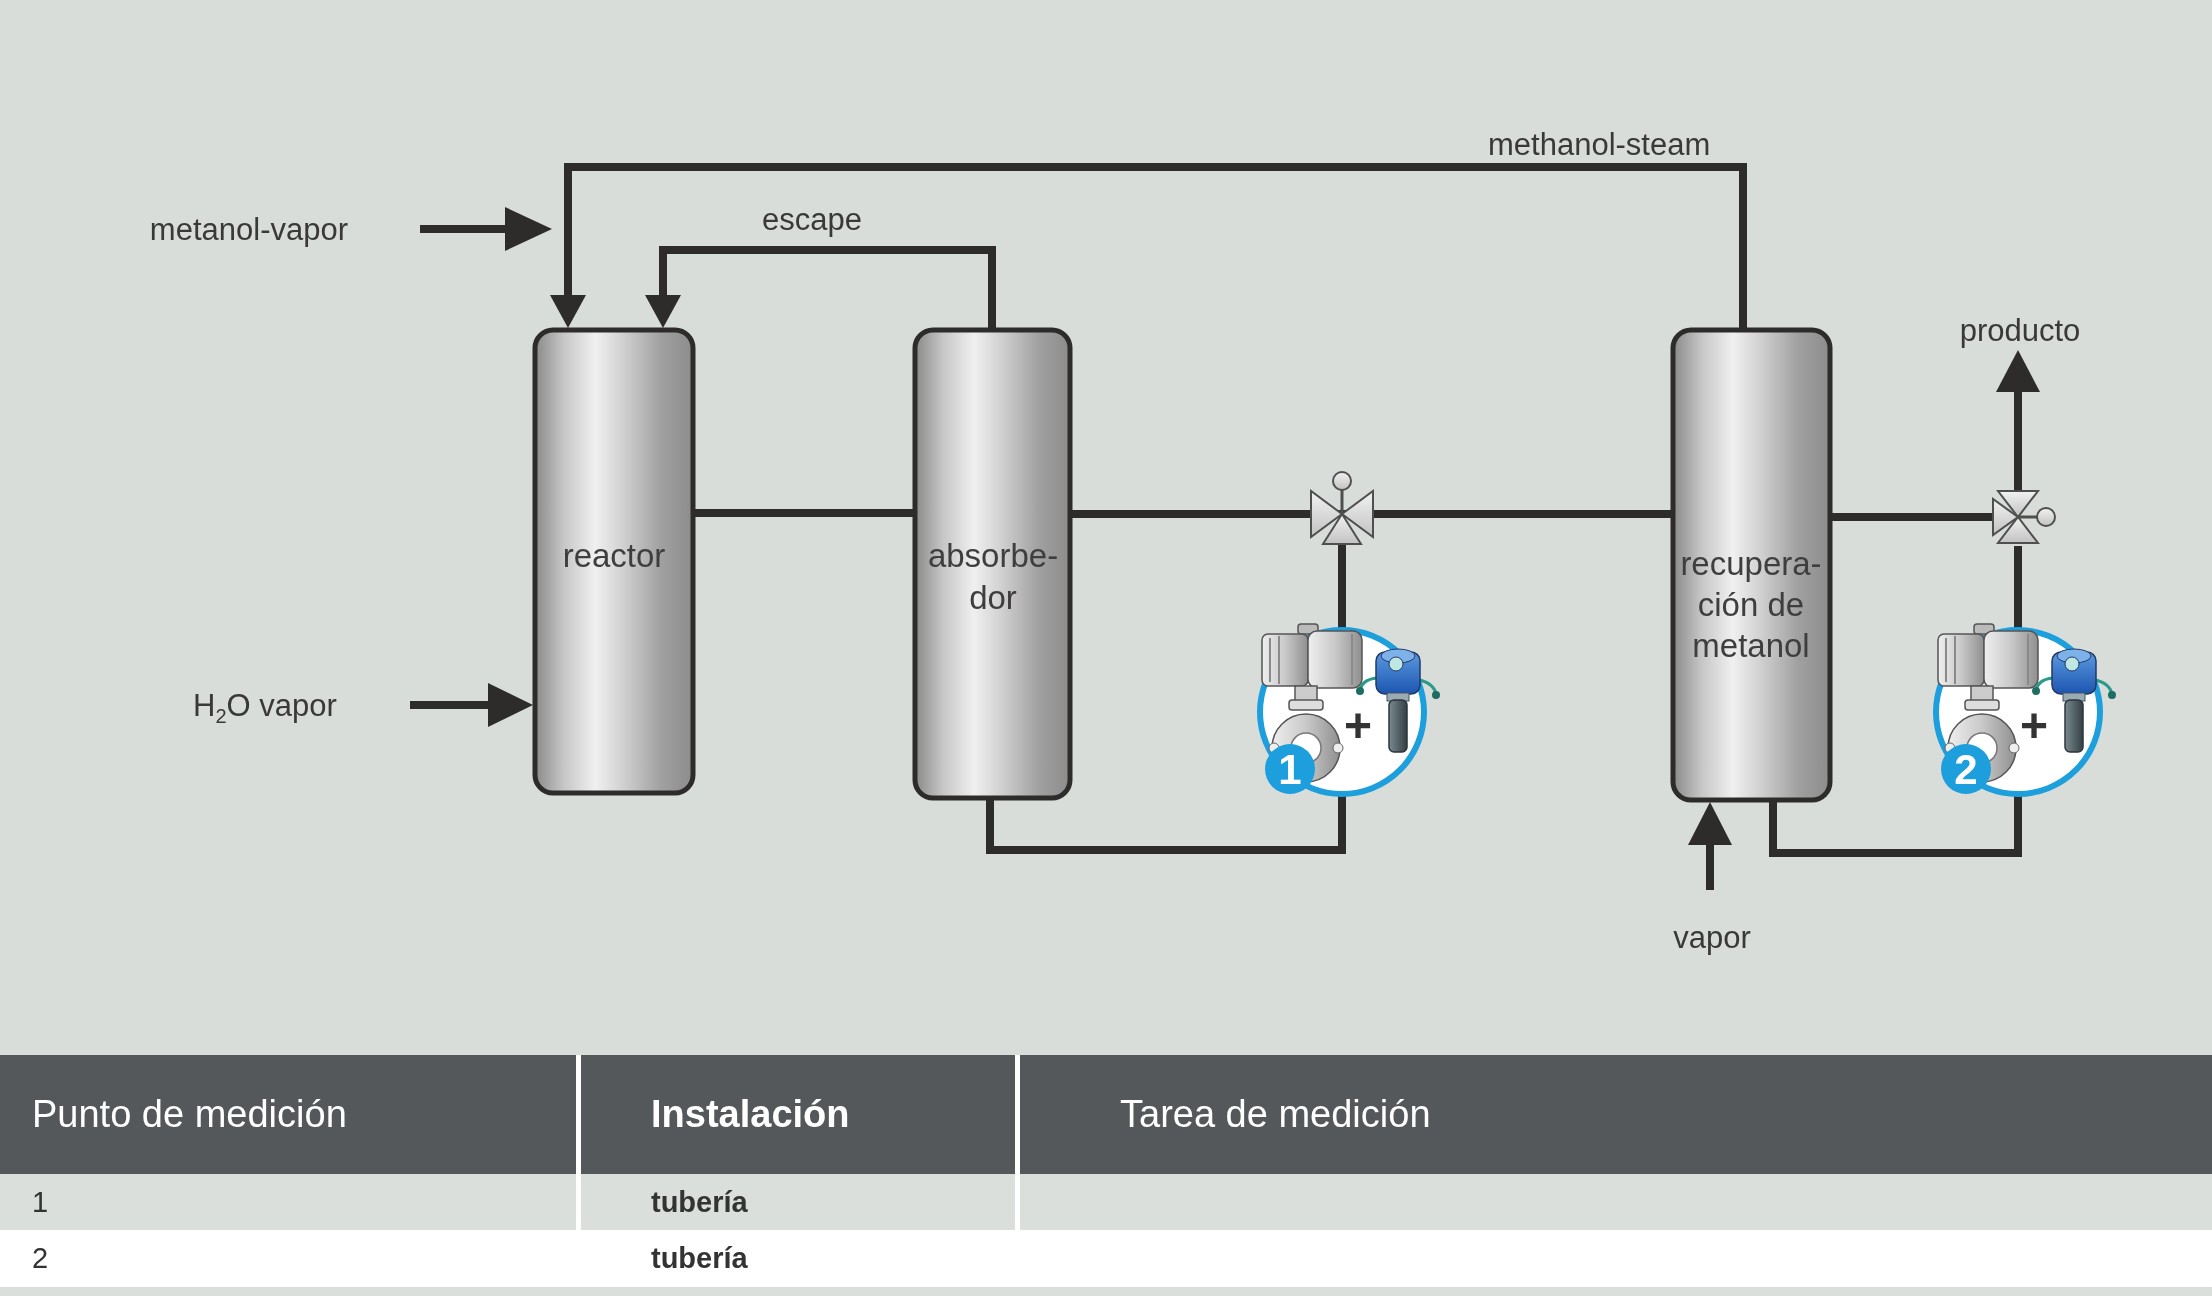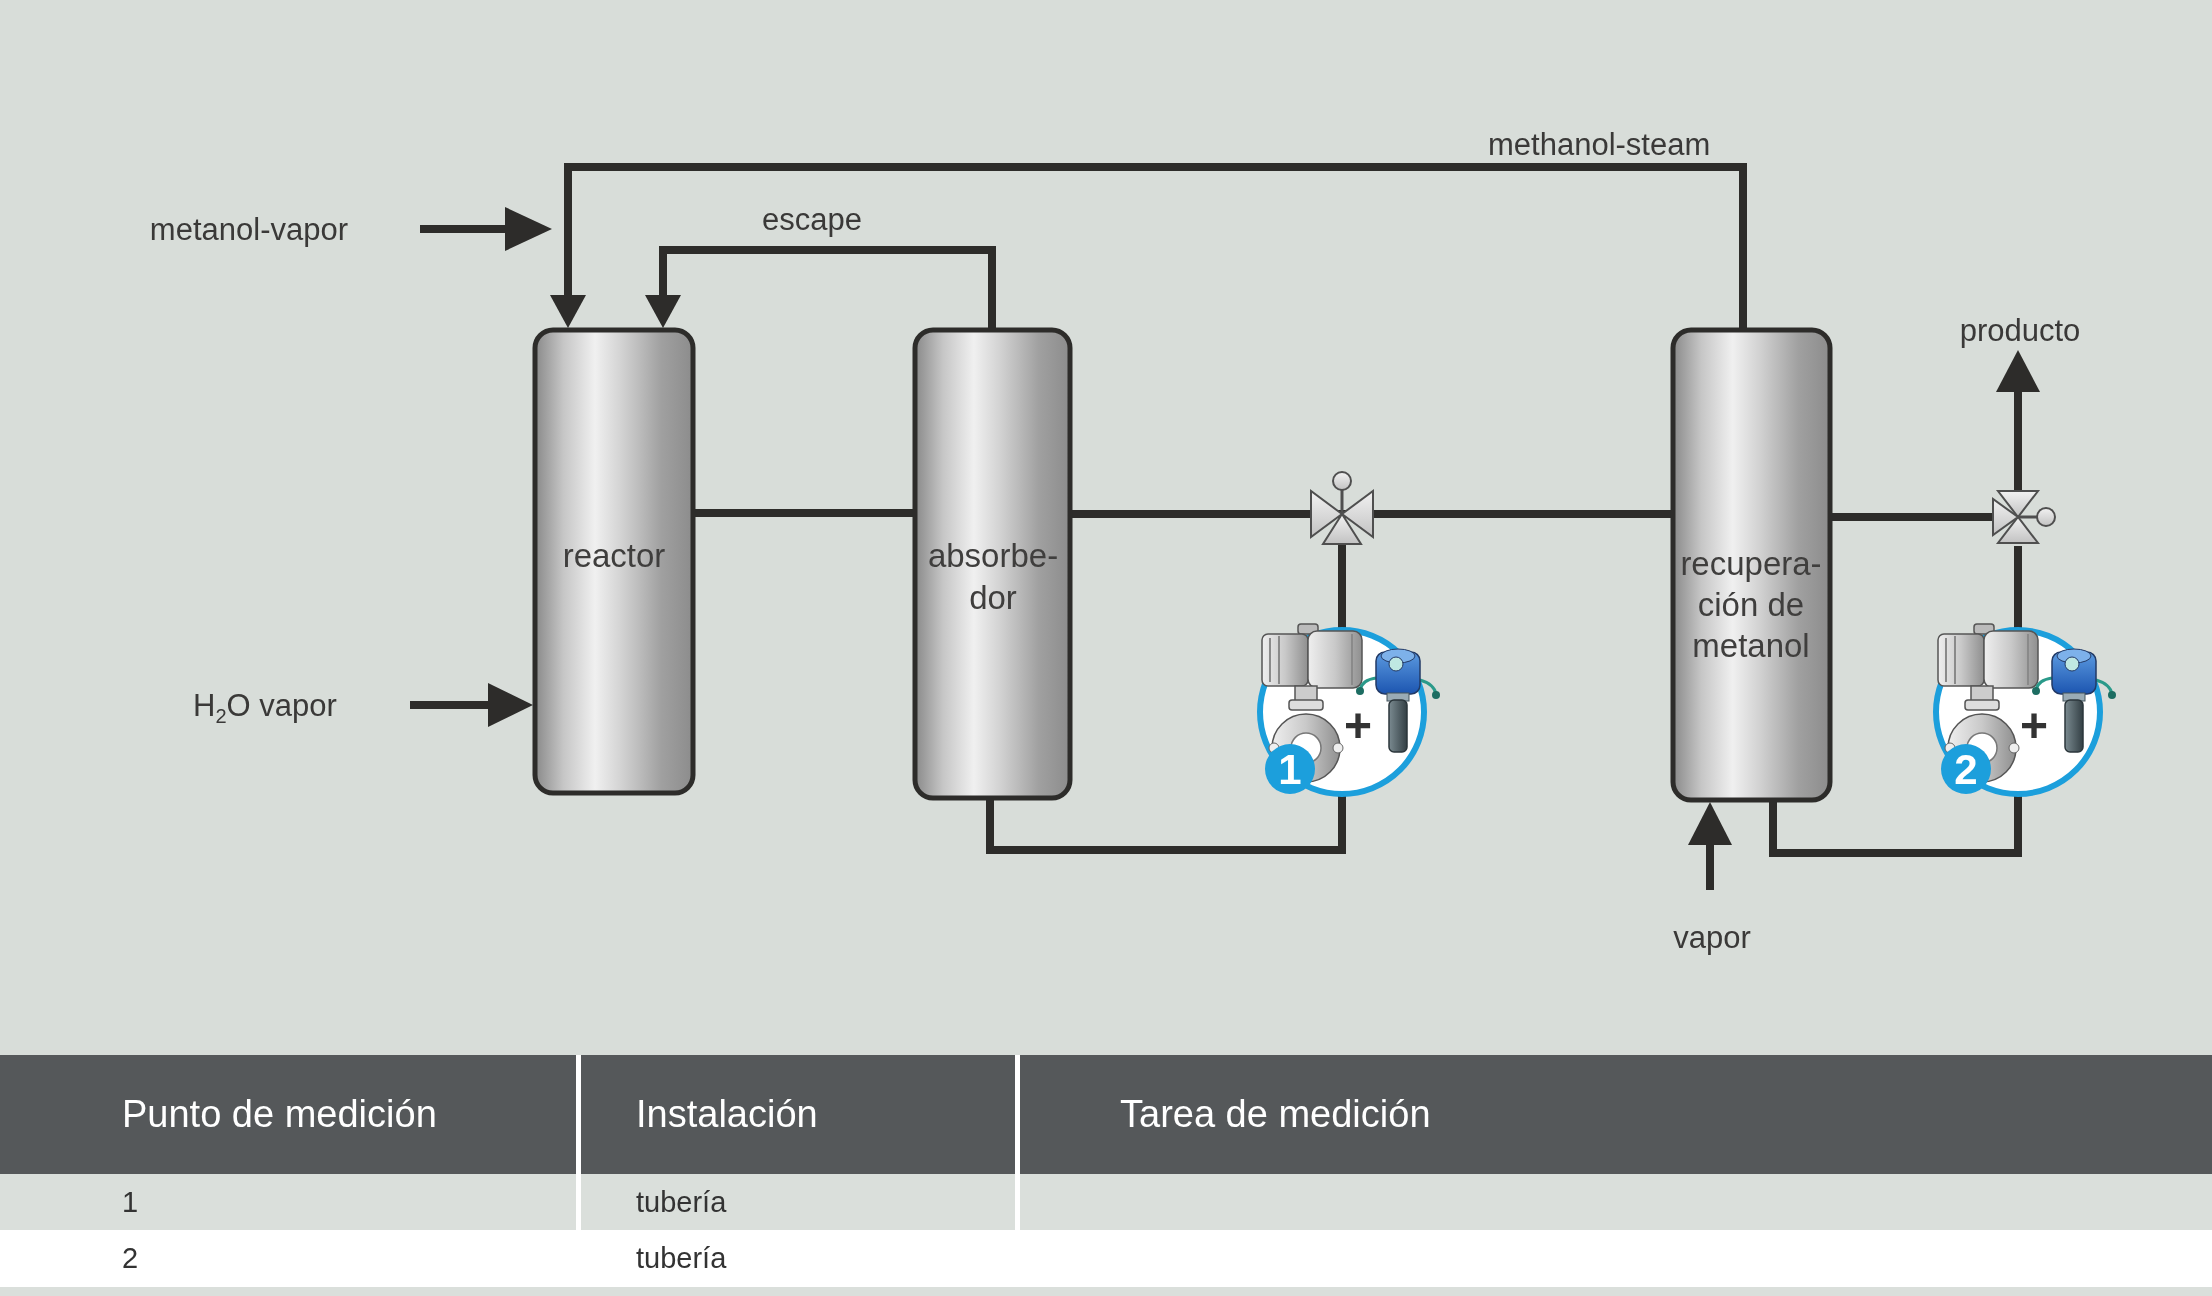--- a/index.html
+++ b/index.html
@@ -22,22 +22,22 @@
   .plus-sign{fill:#333333;font-size:48px;font-weight:700;text-anchor:middle;}
 
   
   .table{position:absolute;left:0;top:1055px;width:2212px;}
   .t-header{display:grid;grid-template-columns:576px 439px 1fr;height:119px;background:#55585a;}
   .t-row{display:grid;grid-template-columns:576px 439px 1fr;height:56px;}
   .t-row.row-1{background:#dadfdb;height:56px;}
   .t-row.row-2{background:#ffffff;height:57px;}
   .t-cell{display:flex;align-items:center;color:#333;font-size:29px;}
   .t-header .t-cell{color:#fff;font-size:38px;}
-  .c1{padding-left:122px;}
-  .c2{padding-left:60px;}
+  .c1{margin-left:32px;}
+  .c2{padding-left:75px;font-weight:bold;}
   .c3{padding-left:105px;}
   .t-sep{position:absolute;top:0;width:5px;height:175px;background:#ffffff;}
   .t-bottom-strip{height:9px;background:#dadfdb;}
 </style>
 </head>
 <body>
 
 <div class="stage">
 
   <svg class="diagram-svg" width="2212" height="1055" viewBox="0 0 2212 1055">

